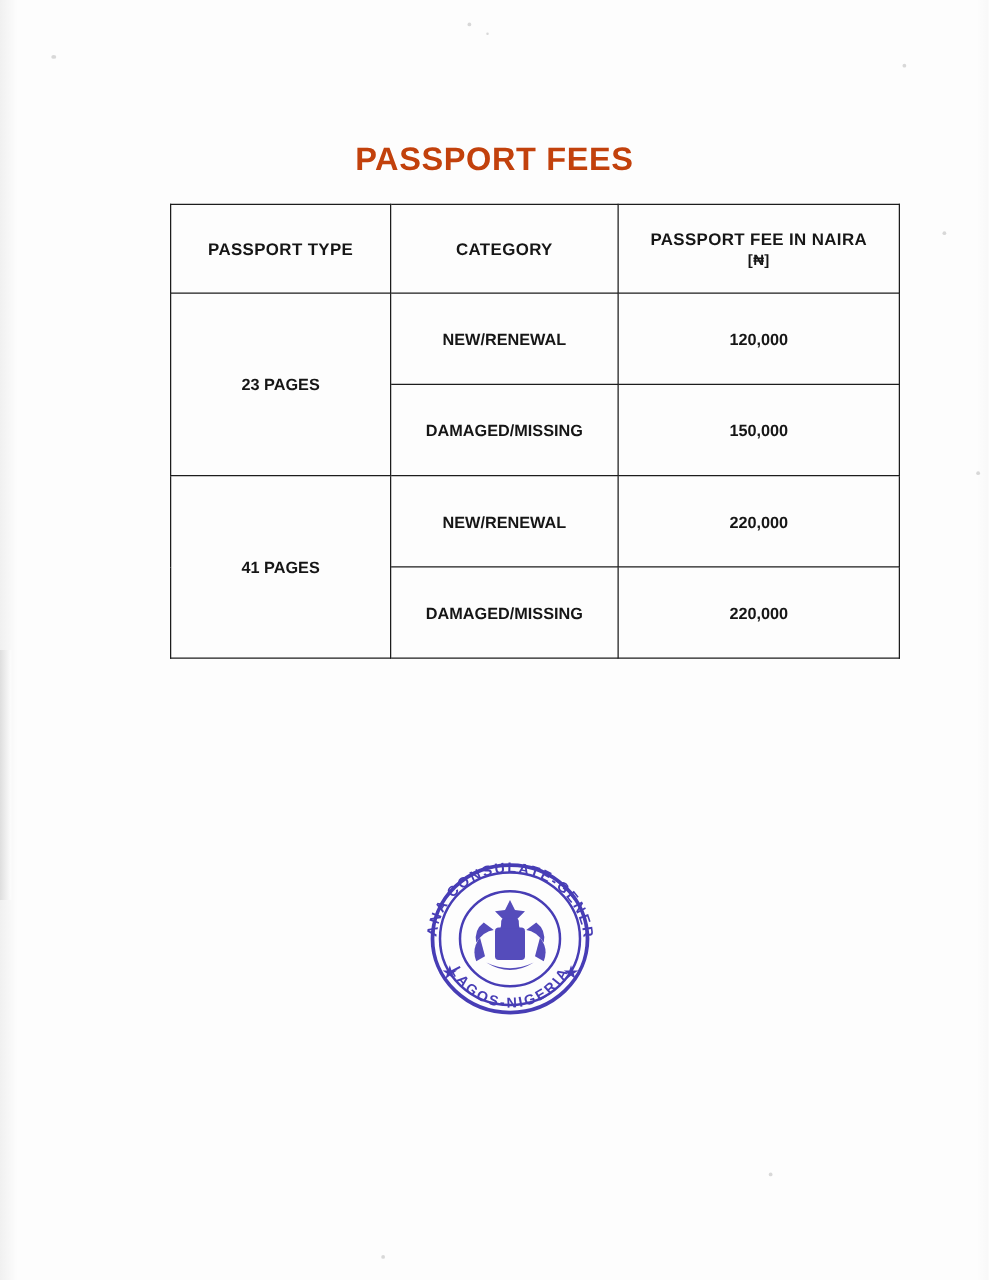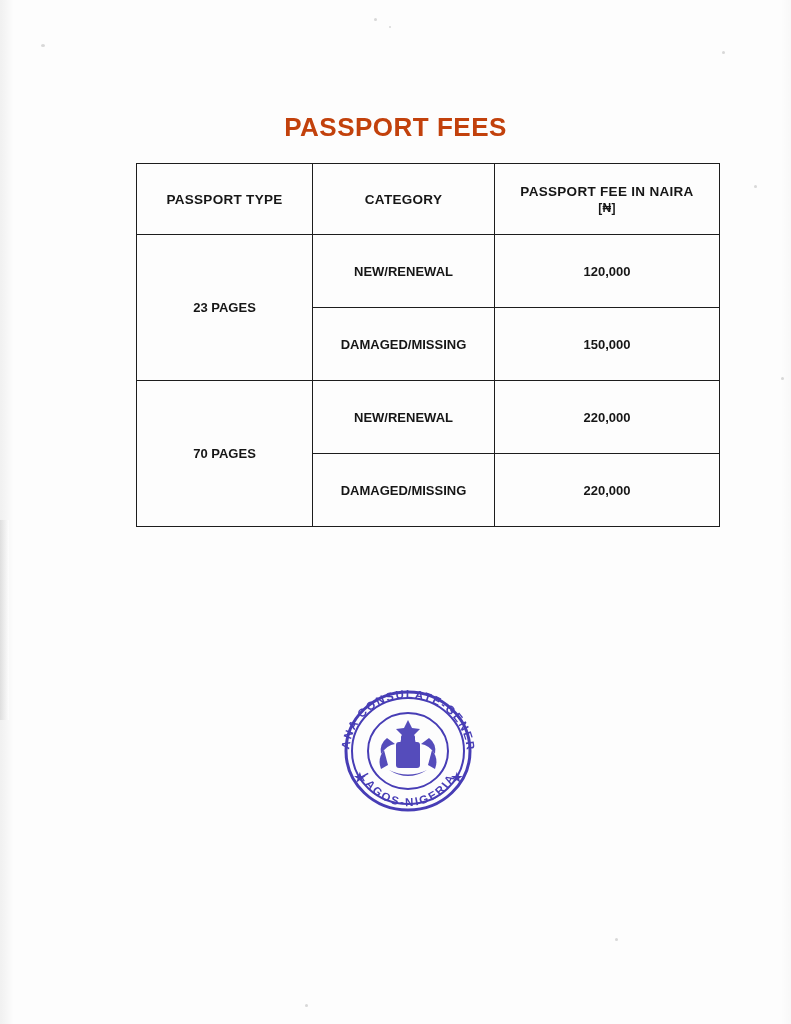--- a/index.html
+++ b/index.html
@@ -137,21 +137,21 @@
     <tr class="row-a">
       <td class="cell-type" rowspan="2">23 PAGES</td>
       <td class="cell-cat">NEW/RENEWAL</td>
       <td class="cell-fee">120,000</td>
     </tr>
     <tr class="row-b">
       <td class="cell-cat">DAMAGED/MISSING</td>
       <td class="cell-fee">150,000</td>
     </tr>
     <tr class="row-a">
-      <td class="cell-type" rowspan="2">70 PAGES</td>
+      <td class="cell-type" rowspan="2">41 PAGES</td>
       <td class="cell-cat">NEW/RENEWAL</td>
       <td class="cell-fee">220,000</td>
     </tr>
     <tr class="row-b">
       <td class="cell-cat">DAMAGED/MISSING</td>
       <td class="cell-fee">220,000</td>
     </tr>
   </tbody>
 </table>
 

